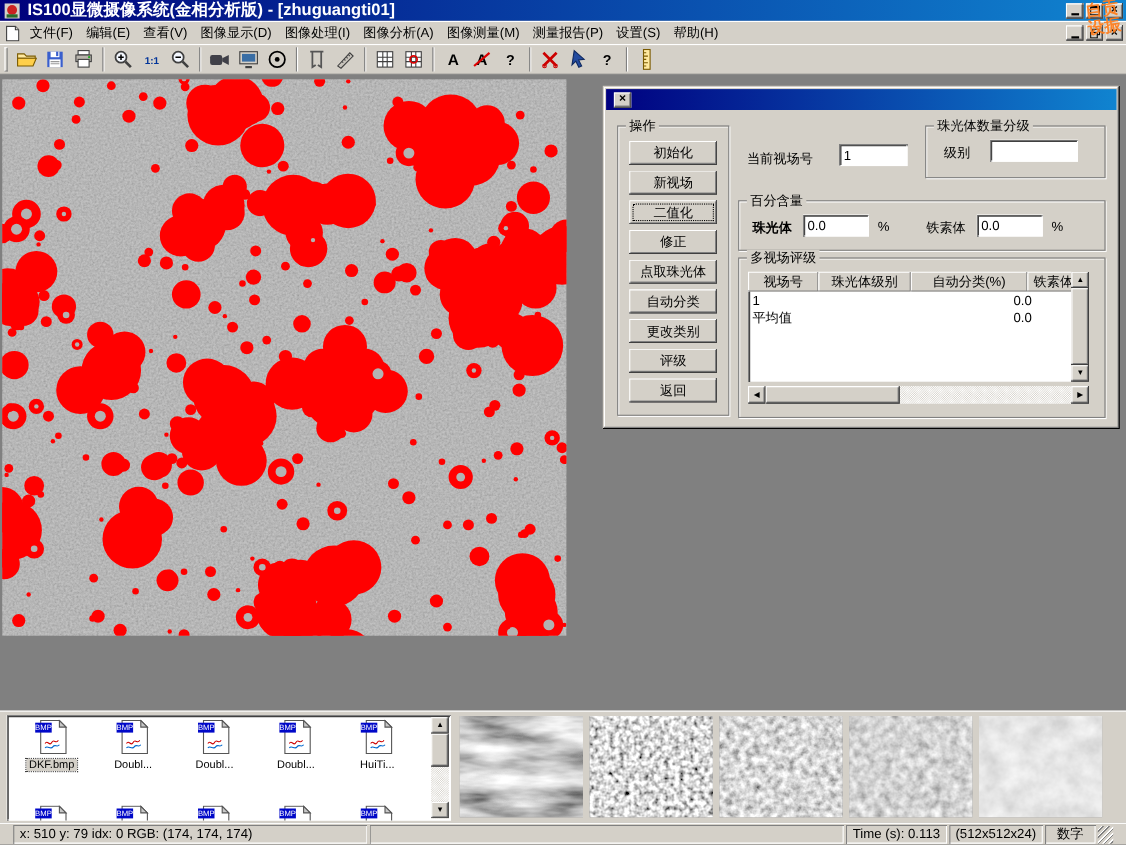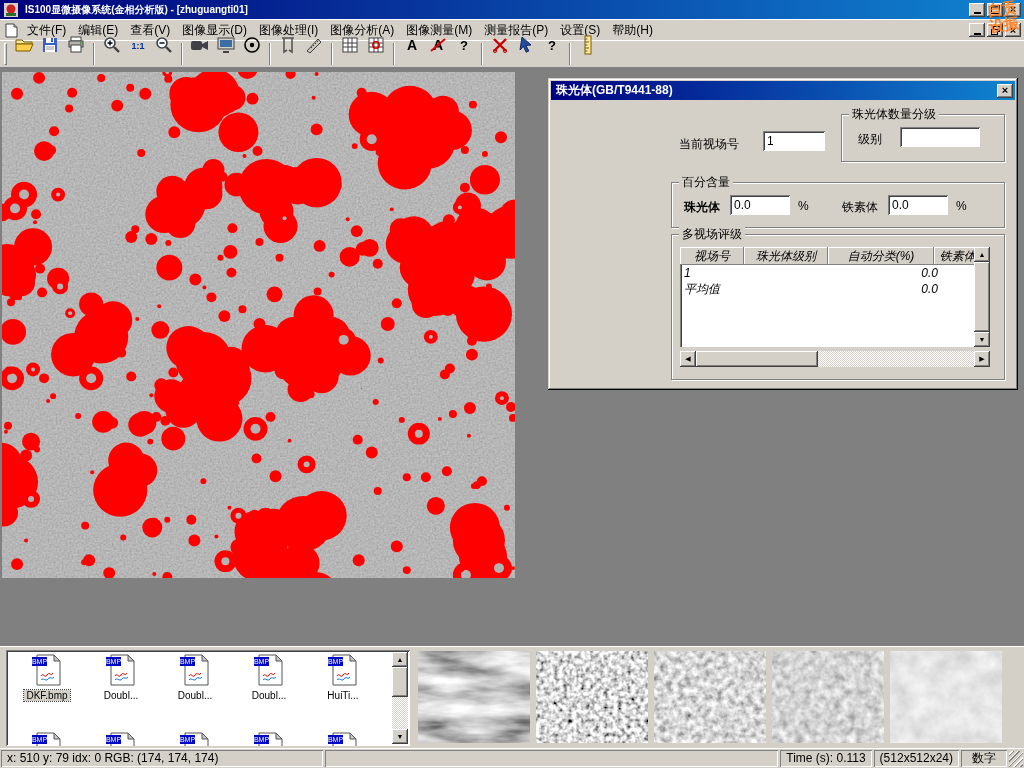--- a/index.html
+++ b/index.html
@@ -3,34 +3,34 @@
 <meta charset="utf-8">
 <style>
   *{margin:0;padding:0;box-sizing:border-box;}
   html,body{width:1024px;height:768px;overflow:hidden;}
   body{font-family:"Liberation Sans","DejaVu Sans",sans-serif;font-size:12px;background:#808080;}
   #app{position:relative;width:1024px;height:768px;background:#808080;overflow:hidden;}
   .field{background:#fff;border:none;box-shadow:inset 1px 1px 0 #808080,inset -1px -1px 0 #fff,inset 2px 2px 0 #404040;padding:2px 4px;font:12px "Liberation Sans","DejaVu Sans",sans-serif;}
 
   
   .titlebar{position:absolute;left:0;top:0;width:1024px;height:19px;background:linear-gradient(90deg,#00007b,#1084d0);display:flex;align-items:center;padding:0 3px;color:#fff;}
-  .title-text{font-weight:bold;font-size:10px;margin-left:4px;flex:1;white-space:nowrap;overflow:hidden;}
+  .title-text{font-weight:bold;font-size:15px;margin-left:4px;flex:1;white-space:nowrap;overflow:hidden;}
   .winbtn{width:16px;height:14px;display:inline-flex;align-items:center;justify-content:center;font-size:11px;font-weight:bold;color:#000;margin-left:2px;background:#d4d0c8;box-shadow:inset -1px -1px 0 #404040,inset 1px 1px 0 #fff,inset -2px -2px 0 #808080;line-height:1;}
   .g-min{display:inline-block;width:7px;height:2px;background:#000;margin-top:7px;}
 
   
   .menubar{position:absolute;left:0;top:19px;width:1024px;height:21px;background:#d4d0c8;display:flex;align-items:center;padding-left:3px;border-top:1px solid #fff;}
   .mdi-doc-icon{display:inline-flex;width:16px;height:15px;align-items:center;justify-content:center;margin-right:2px;}
   .menu-item{padding:3px 6px;white-space:nowrap;}
   .mdi-btns{margin-left:auto;display:flex;margin-right:3px;}
 
   
   .toolbar{position:absolute;left:0;top:40px;width:1024px;height:28px;background:#d4d0c8;display:flex;align-items:center;padding-left:2px;border-top:1px solid #fff;border-bottom:1px solid #808080;}
   .tb-grip{width:3px;height:22px;border:1px solid;border-color:#fff #808080 #808080 #fff;margin:0 4px 0 2px;}
-  .tb-btn{width:24px;height:39px;display:inline-flex;justify-content:center;margin:0 1px;}
+  .tb-btn{width:24px;height:39px;display:inline-flex;align-items:center;justify-content:center;margin:0 1px;}
   .tb-sep{width:2px;height:22px;border-left:1px solid #808080;border-right:1px solid #fff;margin:0 4px;}
 
   
   .workspace{position:absolute;left:0;top:68px;width:1024px;height:578px;background:#808080;}
   .image-view{position:absolute;left:2px;top:4px;width:513px;height:506px;}
   .image-view svg{display:block;width:100%;height:100%;}
 
   
   .dialog{position:absolute;left:548px;top:10px;width:470px;height:312px;background:#d4d0c8;box-shadow:inset -1px -1px 0 #000,inset 1px 1px 0 #d4d0c8,inset -2px -2px 0 #808080,inset 2px 2px 0 #fff;}
   .dlg-title{position:absolute;left:3px;top:3px;right:3px;height:19px;background:linear-gradient(90deg,#000080,#1084d0);color:#fff;font-weight:bold;display:flex;align-items:center;padding:0 2px 0 5px;}
@@ -45,21 +45,21 @@
   .lbl{position:absolute;white-space:nowrap;}
   .cfl{left:128px;top:36px;}
   .cfv{position:absolute;left:212px;top:31px;width:62px;height:20px;}
   .grade-group{left:290px;top:14px;width:164px;height:48px;}
   .glvl-lbl{left:16px;top:16px;}
   .glvl-input{position:absolute;left:58px;top:12px;width:80px;height:20px;}
   .pct-group{left:120px;top:82px;width:334px;height:46px;}
   .p0l{left:12px;top:16px;font-weight:bold;}  .p0v{position:absolute;left:58px;top:12px;width:60px;height:20px;}  .p0u{left:126px;top:16px;}
   .p1l{left:170px;top:16px;} .p1v{position:absolute;left:216px;top:12px;width:60px;height:20px;} .p1u{left:284px;top:16px;}
   .mf-group{left:120px;top:134px;width:334px;height:146px;}
-  .tbl{position:absolute;left:8px;top:12px;width:294px;height:100px;background:#fff;overflow:hidden;box-shadow:inset 1px 1px 0 #808080,inset 2px 2px 0 #404040;font-style:italic;}
+  .tbl{position:absolute;left:8px;top:12px;width:294px;height:100px;background:#fff;overflow:hidden;box-shadow:inset 1px 1px 0 #808080,inset 2px 2px 0 #404040;}
   #mf-head{display:flex;width:400px;}
   .th{height:18px;background:#d4d0c8;box-shadow:inset -1px -1px 0 #808080,inset 1px 1px 0 #fff;display:inline-flex;align-items:center;justify-content:center;flex:none;overflow:hidden;white-space:nowrap;}
   .tr{display:flex;width:400px;height:16px;}
   .td{flex:none;padding:0 4px;line-height:16px;overflow:hidden;white-space:nowrap;}
   .td.num{text-align:right;}
   .vscroll{position:absolute;left:302px;top:12px;width:16px;height:100px;display:flex;flex-direction:column;background:#d4d0c8;}
   .sbtn{width:16px;height:15px;flex:none;display:flex;align-items:center;justify-content:center;font-size:7px;color:#000;background:#d4d0c8;box-shadow:inset -1px -1px 0 #404040,inset 1px 1px 0 #fff,inset -2px -2px 0 #808080;}
   .vthumb{flex:1;background:#d4d0c8;box-shadow:inset -1px -1px 0 #404040,inset 1px 1px 0 #fff,inset -2px -2px 0 #808080;}
   .hscroll{position:absolute;left:8px;top:116px;width:310px;height:16px;display:flex;background:#fff;background-image:linear-gradient(45deg,#d4d0c8 25%,transparent 25%,transparent 75%,#d4d0c8 75%),linear-gradient(45deg,#d4d0c8 25%,transparent 25%,transparent 75%,#d4d0c8 75%);background-size:2px 2px;background-position:0 0,1px 1px;}
   .hbtn{width:16px;height:16px;flex:none;display:flex;align-items:center;justify-content:center;font-size:7px;background:#d4d0c8;box-shadow:inset -1px -1px 0 #404040,inset 1px 1px 0 #fff,inset -2px -2px 0 #808080;}
@@ -72,21 +72,21 @@
   .fname{margin-top:1px;padding:0 2px;white-space:nowrap;font-size:10px;}
   .fname.sel{background:#d4d0c8;outline:1px dotted #404040;}
   .fl-scroll{position:absolute;left:392px;top:5px;width:16px;height:92px;display:flex;flex-direction:column;background:#fff;background-image:linear-gradient(45deg,#d4d0c8 25%,transparent 25%,transparent 75%,#d4d0c8 75%),linear-gradient(45deg,#d4d0c8 25%,transparent 25%,transparent 75%,#d4d0c8 75%);background-size:2px 2px;background-position:0 0,1px 1px;}
   .fl-thumb{height:30px;flex:none;background:#d4d0c8;box-shadow:inset -1px -1px 0 #404040,inset 1px 1px 0 #fff,inset -2px -2px 0 #808080;}
   .fl-track{flex:1;}
   .thumbs{position:absolute;left:418px;top:4px;display:flex;gap:6px;}
   .thumb{width:112px;height:92px;flex:none;background:#999;}
   .thumb svg{display:block;}
 
   
-  .statusbar{position:absolute;left:0;top:748px;width:1024px;height:20px;background:#d4d0c8;display:flex;align-items:center;padding:1px 1px;gap:2px;border-top:1px solid #fff;}
+  .statusbar{position:absolute;left:0;top:748px;width:1024px;height:20px;background:#d4d0c8;display:flex;align-items:center;padding:1px 12px;gap:2px;border-top:1px solid #fff;}
   .sb-panel{height:17px;box-shadow:inset 1px 1px 0 #808080,inset -1px -1px 0 #fff;padding:1px 6px;line-height:14px;white-space:nowrap;overflow:hidden;}
   .sb-left{width:322px;}
   .sb-fill{flex:1;}
   .sb-mode{width:46px;text-align:center;}
   .sb-grip{width:14px;height:16px;background:repeating-linear-gradient(135deg,transparent 0 2px,#fff 2px 3px,#808080 3px 4px);}
 
   .watermark{position:absolute;top:1px;right:2px;width:38px;color:#ff7f1f;font-size:15px;font-weight:bold;line-height:16px;text-align:center;transform:rotate(-8deg);opacity:.95;z-index:60;pointer-events:none;}
 </style>
 </head>
 <body>
@@ -673,25 +673,38 @@
           <circle cx="375" cy="194" r="5" fill="#ff0000"></circle>
           <circle cx="90" cy="405" r="2" fill="#ff0000"></circle>
           <circle cx="23" cy="415" r="3" fill="#ff0000"></circle>
           <circle cx="241" cy="484" r="3" fill="#ff0000"></circle>
           <circle cx="152" cy="508" r="2" fill="#ff0000"></circle>
         </svg>
     </div>
 
     <div class="dialog">
       <div class="dlg-title">
-        <span class="t">珠光体(GB/T9441-88)</span>
         <span class="winbtn">×</span>
       </div>
       <div class="dlg-body">
 
+        <div class="group op-group">
+          <span class="glabel">操作</span>
+          <div id="op-buttons">
+              <button class="op-btn">初始化</button>
+              <button class="op-btn">新视场</button>
+              <button class="op-btn active">二值化</button>
+              <button class="op-btn">修正</button>
+              <button class="op-btn">点取珠光体</button>
+              <button class="op-btn">自动分类</button>
+              <button class="op-btn">更改类别</button>
+              <button class="op-btn">评级</button>
+              <button class="op-btn">返回</button>
+            </div>
+        </div>
 
         <span class="lbl cfl">当前视场号</span>
         <input class="field cfv" value="1" style="">
 
         <div class="group grade-group">
           <span class="glabel">珠光体数量分级</span>
           <span class="lbl glvl-lbl">级别</span>
           <input class="field glvl-input" value="" style="">
         </div>
 

